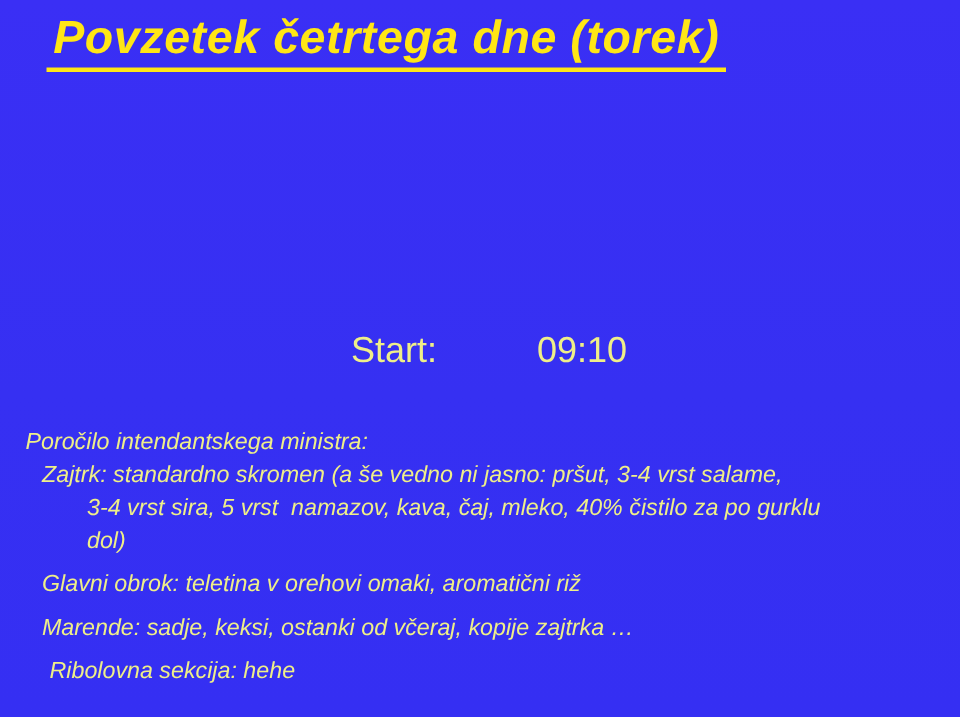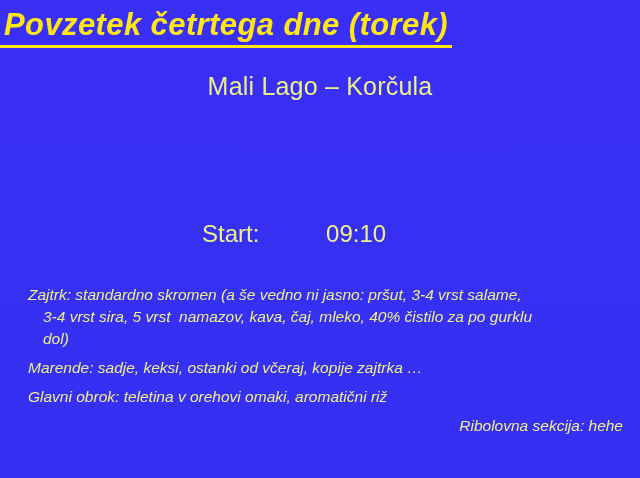--- a/index.html
+++ b/index.html
@@ -16,21 +16,21 @@
     font-family: "Liberation Sans", sans-serif;
     -webkit-font-smoothing: antialiased;
   }
 
   
   .title-row {
     position: absolute;
     top: 8px;
     left: 0;
     width: 515px;
-    text-align: left;
+    text-align: center;
   }
   .slide-title {
     display: inline-block;
     font-size: 31px;
     font-weight: bold;
     font-style: italic;
     color: #ffe615;
     letter-spacing: 0.4px;
     line-height: 1.1;
     border-bottom: 3px solid #ffe615;
@@ -57,66 +57,64 @@
   
   .stats {
     position: absolute;
     top: 141px;
     left: 202px;
     color: #efef88;
     font-size: 24px;
     line-height: 37px;
     white-space: pre;
   }
-  .stats .stat-line { display: block; }
+  .stats .stat-line { display: block; margin-left: 32px; }
 
   
   .report {
     position: absolute;
     top: 284px;
     left: 0;
     width: 640px;
     color: #efef88;
     font-style: italic;
     font-size: 15.5px;
     line-height: 22px;
   }
   .report .line {
     display: block;
     white-space: pre-wrap;
   }
   .lvl0 { margin-left: 17px; width: 600px; }
   .lvl1 { margin-left: 20px; width: 588px; text-indent: 0; padding-left: 8px; }
-  .lvl1-wrap { margin-left: 43px; width: 580px; }
-  .lvl0b { margin-left: 23px; width: 600px; text-align: right; }
+  .lvl1-wrap { margin-left: 58px; width: 580px; }
+  .lvl0b { margin-left: 33px; width: 600px; }
   .gap-sm { margin-top: 7px; }
 </style>
 </head>
 <body>
 
 <div id="slide">
 
   <div class="title-row">
     <span class="slide-title">Povzetek četrtega dne (torek)</span>
   </div>
 
-  <div class="subtitle-row">
-    <span class="slide-subtitle">Mali Lago – Korčula</span>
-  </div>
 
   <div class="stats">
     <span class="stat-line">Start:          09:10</span>
   </div>
 
   <div class="report">
+    <span class="line lvl0">Poročilo intendantskega ministra:</span>
 
     <span class="line lvl1">Zajtrk: standardno skromen (a še vedno ni jasno: pršut, 3-4 vrst salame,</span>
     <span class="line lvl1-wrap">3-4 vrst sira, 5 vrst  namazov, kava, čaj, mleko, 40% čistilo za po gurklu</span>
     <span class="line lvl1-wrap">dol)</span>
 
+    <span class="line lvl1 gap-sm">Glavni obrok: teletina v orehovi omaki, aromatični riž</span>
+
     <span class="line lvl1 gap-sm">Marende: sadje, keksi, ostanki od včeraj, kopije zajtrka …</span>
-
-    <span class="line lvl1 gap-sm">Glavni obrok: teletina v orehovi omaki, aromatični riž</span>
 
     <span class="line lvl0b gap-sm">Ribolovna sekcija: hehe</span>
   </div>
 
 </div>
 
 </body></html>

